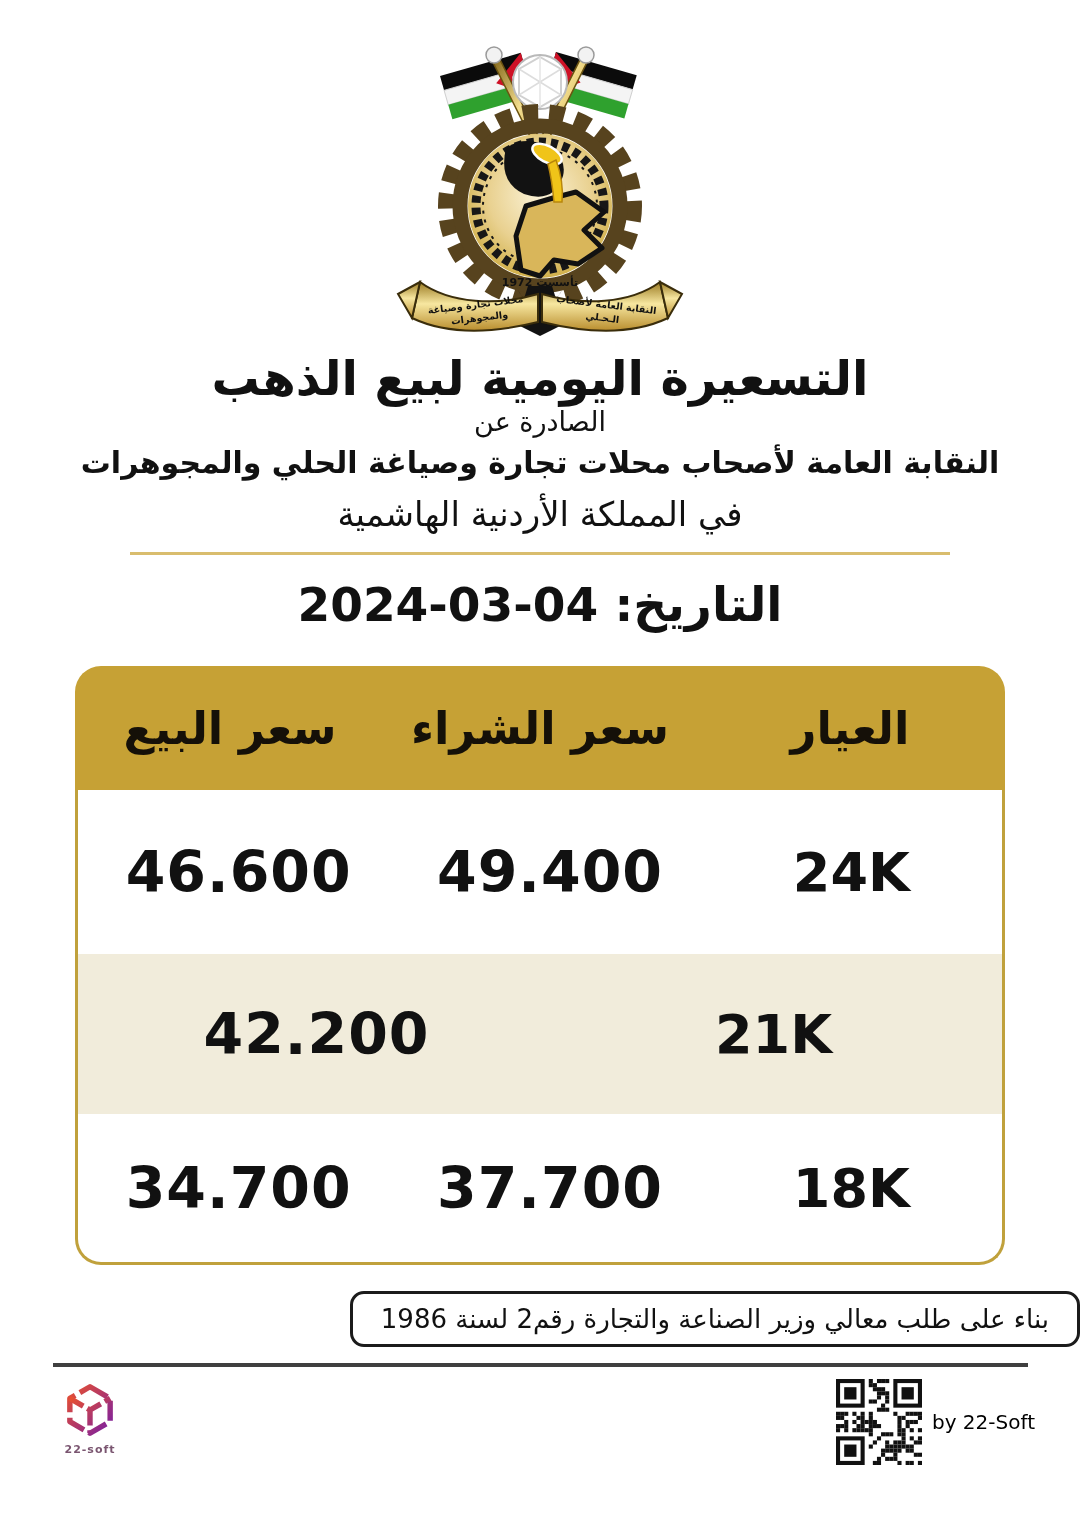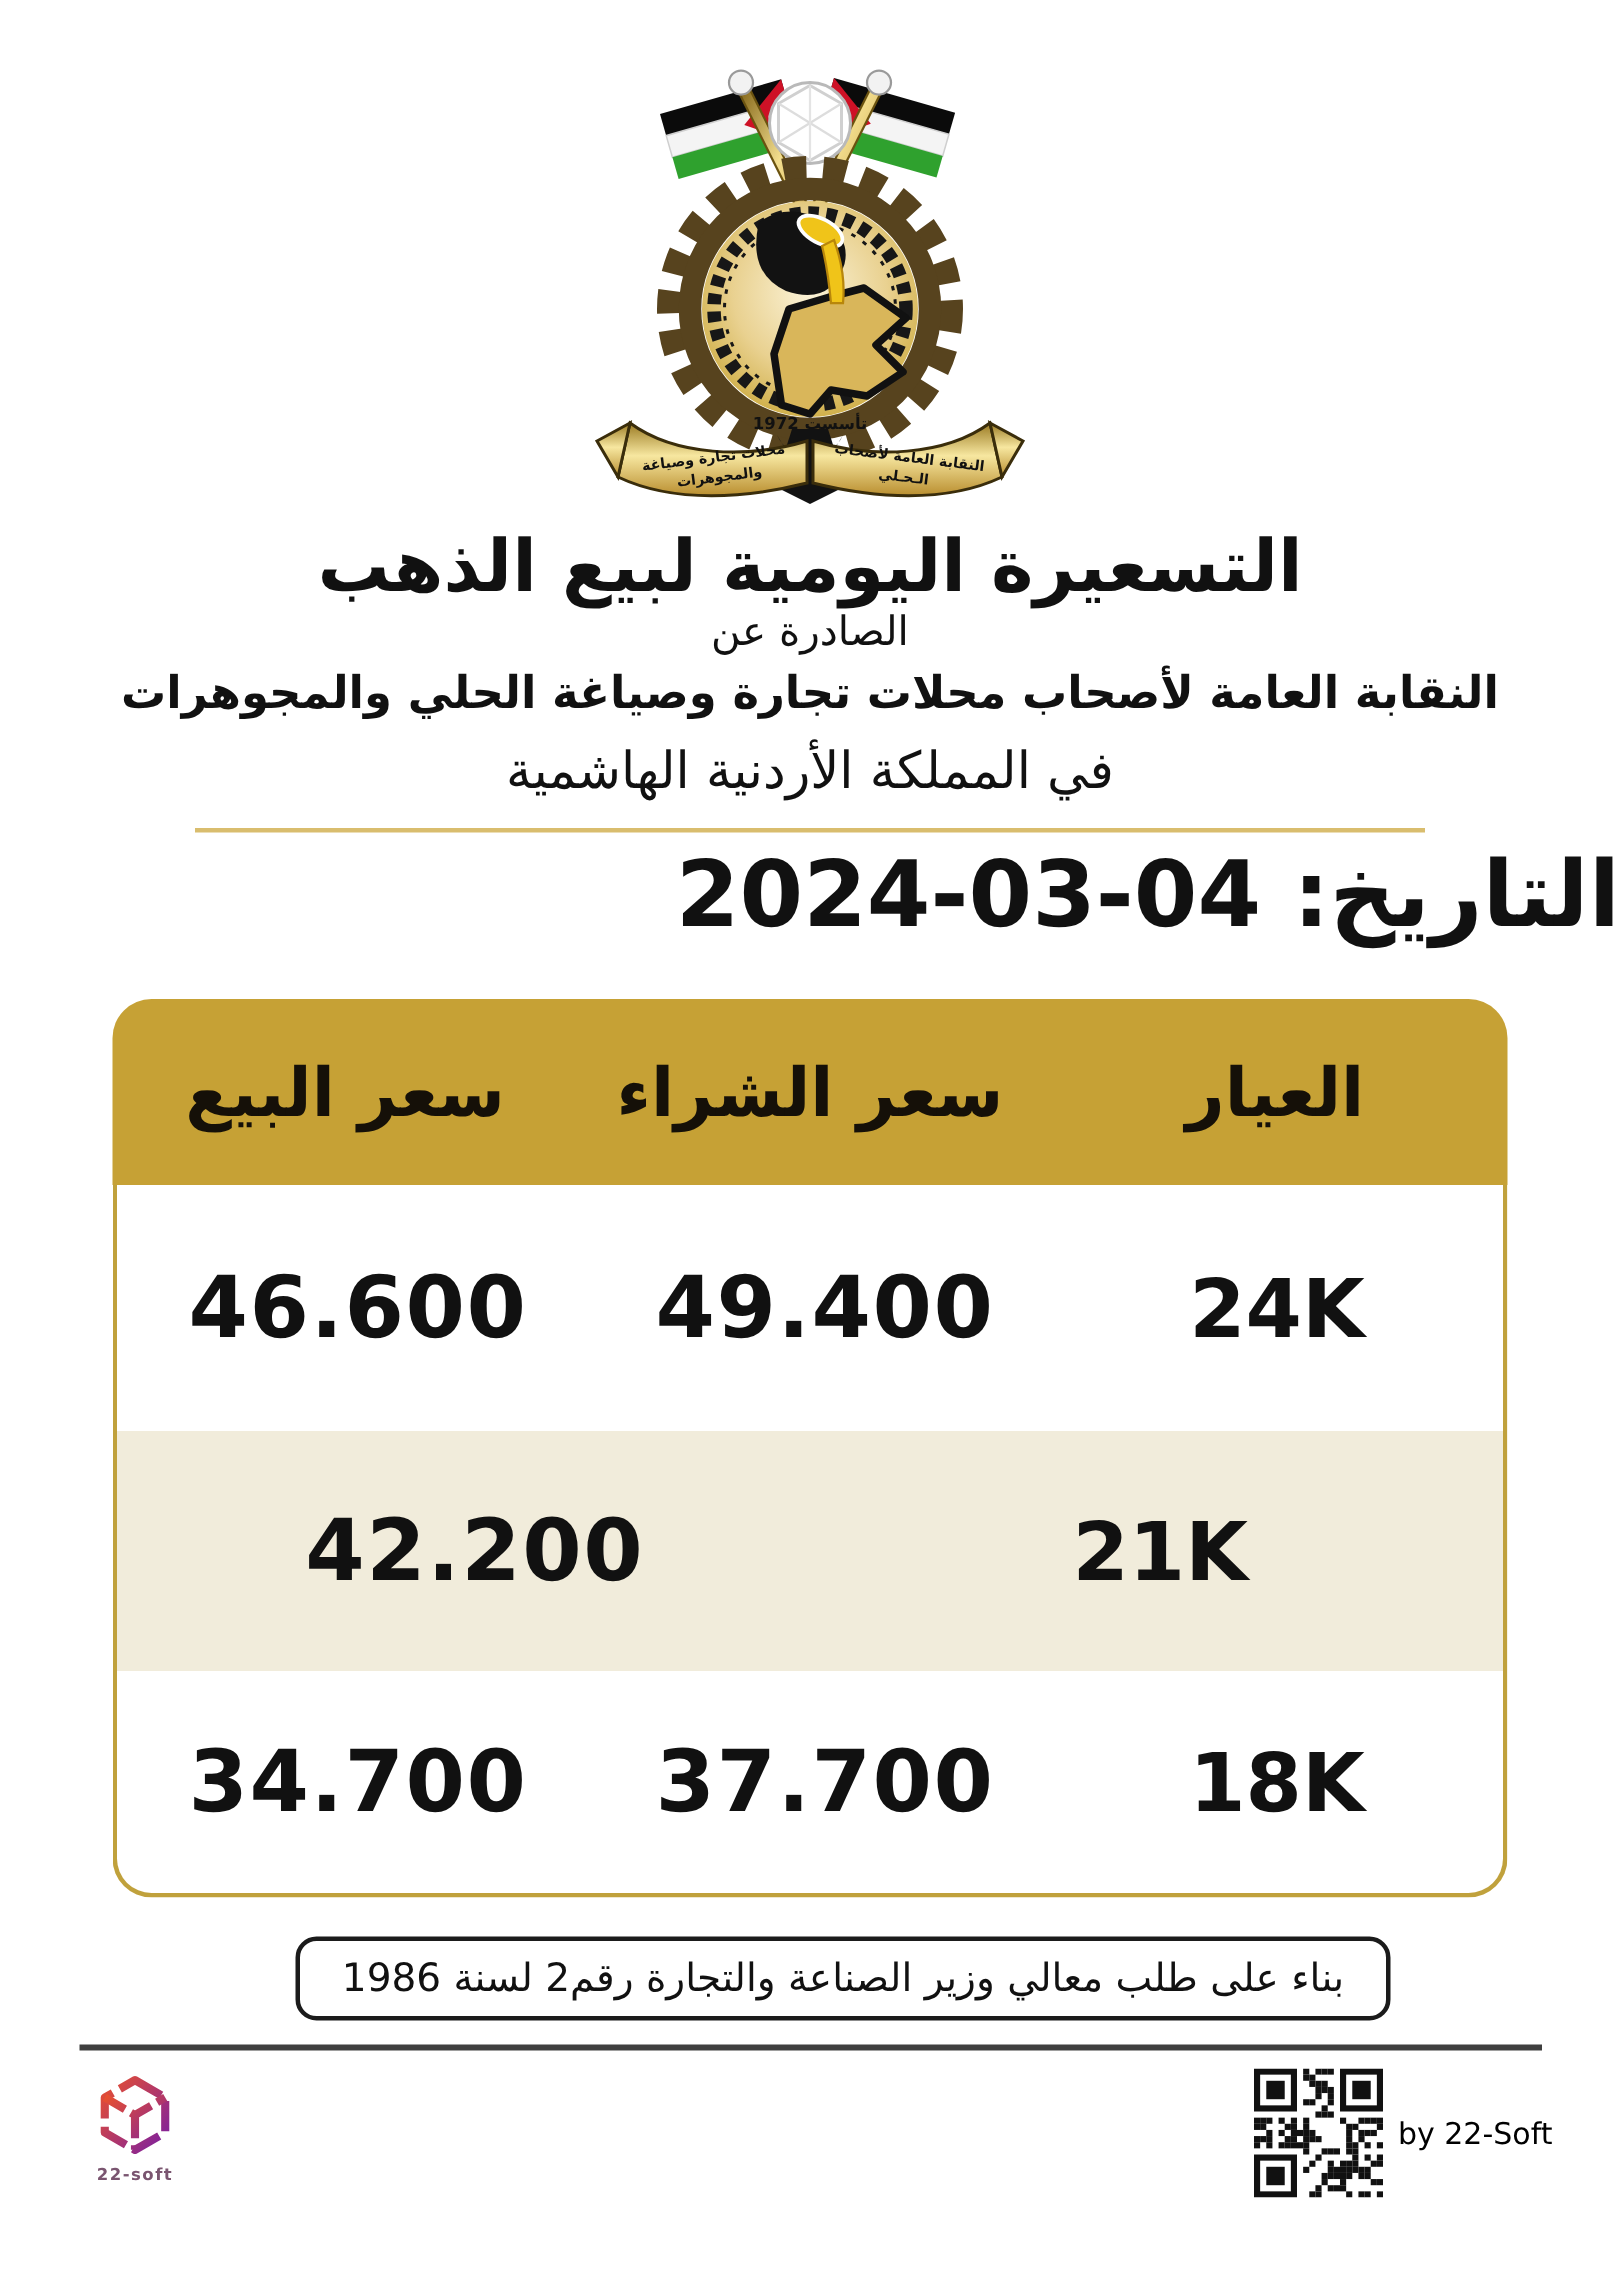--- a/index.html
+++ b/index.html
@@ -8,38 +8,38 @@
     font-family:"DejaVu Sans",sans-serif;color:#111;
     overflow:hidden;position:relative;
   }
   .center{text-align:center;}
   .logo-wrap{padding-top:24px;text-align:center;}
   .page-title{font-size:48px;font-weight:800;margin-top:0;direction:rtl;}
   .issued{font-size:27px;direction:rtl;}
   .issuer1{font-size:30px;font-weight:600;margin-top:8px;direction:rtl;}
   .issuer2{font-size:34px;font-weight:500;margin-top:14px;direction:rtl;}
   .gold-divider{width:820px;height:3px;background:#D9BD6E;margin:18px auto 0;}
-  .date-line{font-size:61px;font-weight:800;margin-top:6px;direction:rtl;text-align:right;}
+  .date-line{font-size:47px;font-weight:800;margin-top:22px;direction:rtl;text-align:center;}
   .price-table{width:930px;margin:34px auto 0;direction:rtl;}
   .t-head{
     height:124px;background:#C6A135;border-radius:26px 26px 0 0;
     display:flex;align-items:center;font-size:45px;font-weight:800;color:#151008;
   }
   .t-body{
     border:3px solid #C0A13C;border-top:none;border-radius:0 0 26px 26px;
     overflow:hidden;background:#fff;
   }
   .t-row{display:flex;align-items:center;}
   .t-row:nth-child(1){height:164px;}
   .t-row:nth-child(2){height:160px;background:#F1ECDB;}
   .t-row:nth-child(3){height:148px;}
   .t-cell{flex:1;text-align:center;}
   .num{font-size:57px;font-weight:900;letter-spacing:1px;padding-left:10px;}
   .karat{font-size:54px;font-weight:900;}
-  .note-wrap{text-align:center;margin-top:26px;margin-left:44px;}
+  .note-wrap{text-align:right;margin-top:26px;margin-left:44px;}
   .note-box{
     display:inline-block;direction:rtl;border:3px solid #1b1b1b;border-radius:14px;
     padding:10px 28px;font-size:26px;font-weight:500;
   }
   .footer-divider{width:975px;height:4px;background:#3f3f3f;margin:16px auto 0;}
   .footer{width:990px;margin:12px auto 0;display:flex;justify-content:space-between;align-items:flex-start;}
   .brand{display:flex;flex-direction:column;align-items:center;margin-left:14px;}
   .brand-label{font-size:11px;color:#7a5570;margin-top:2px;letter-spacing:1px;font-weight:bold;}
   .credit{display:flex;align-items:center;gap:10px;}
   .credit-text{font-size:20px;color:#000000;}

